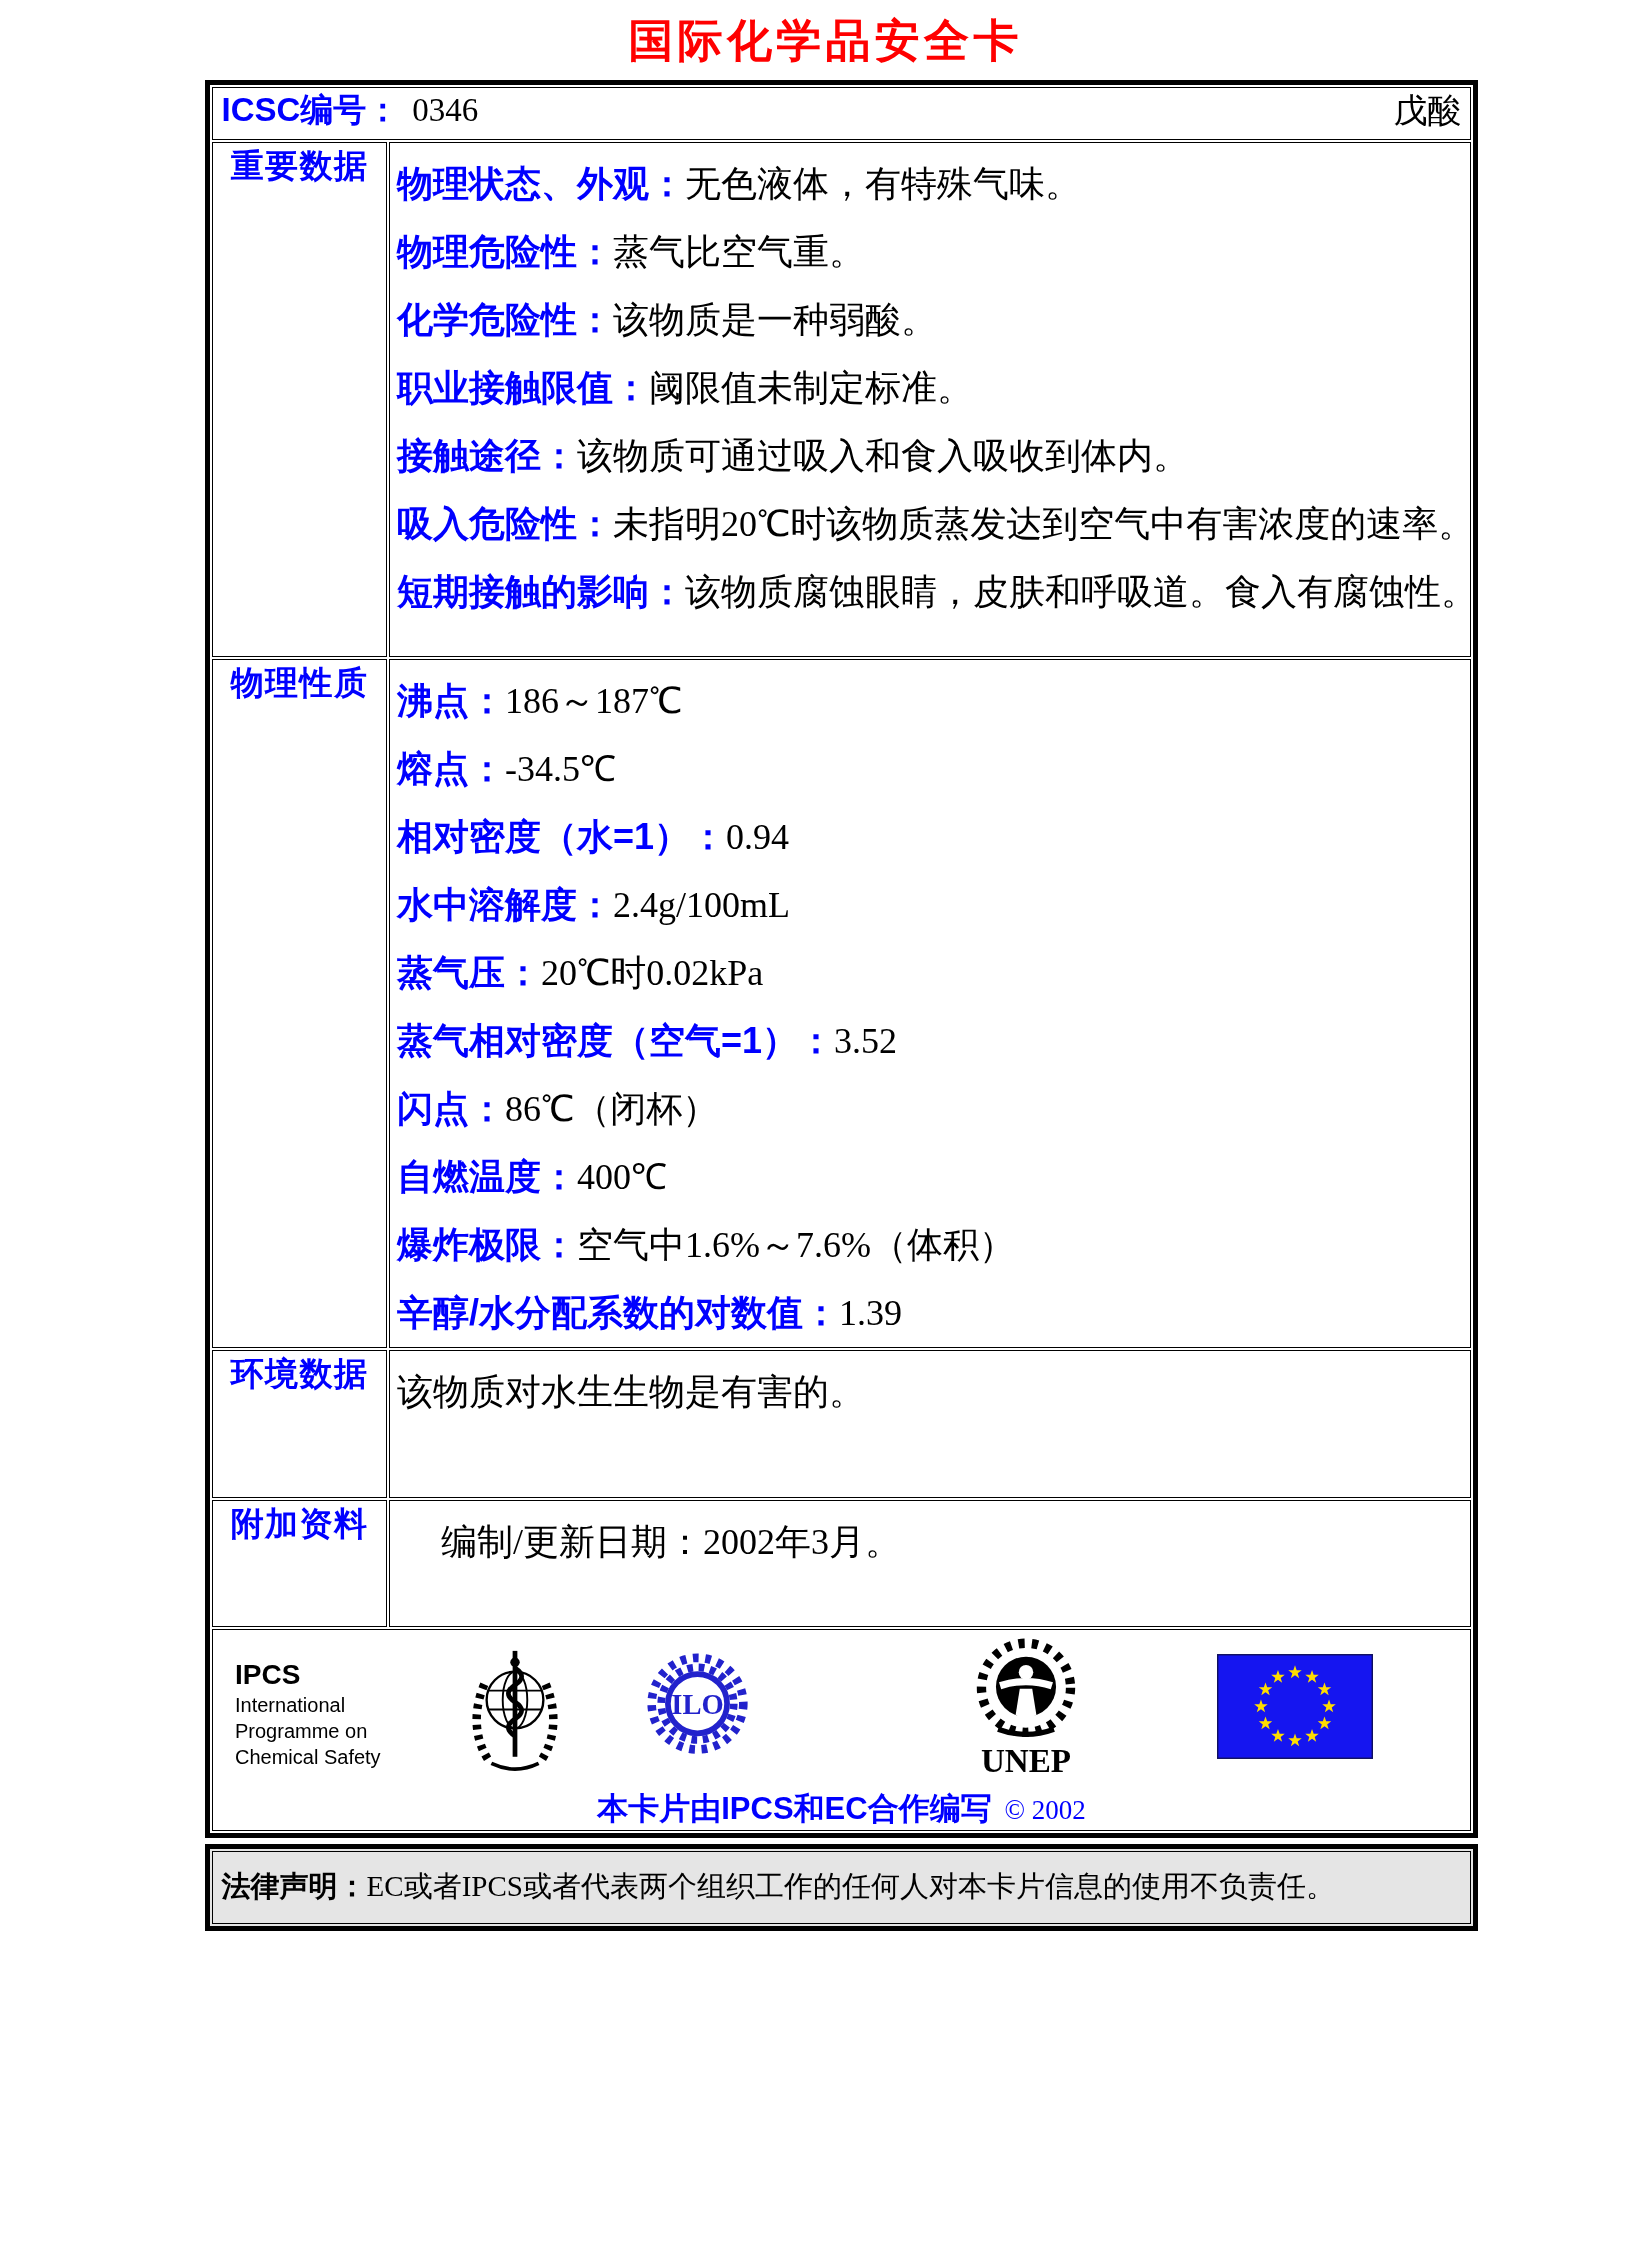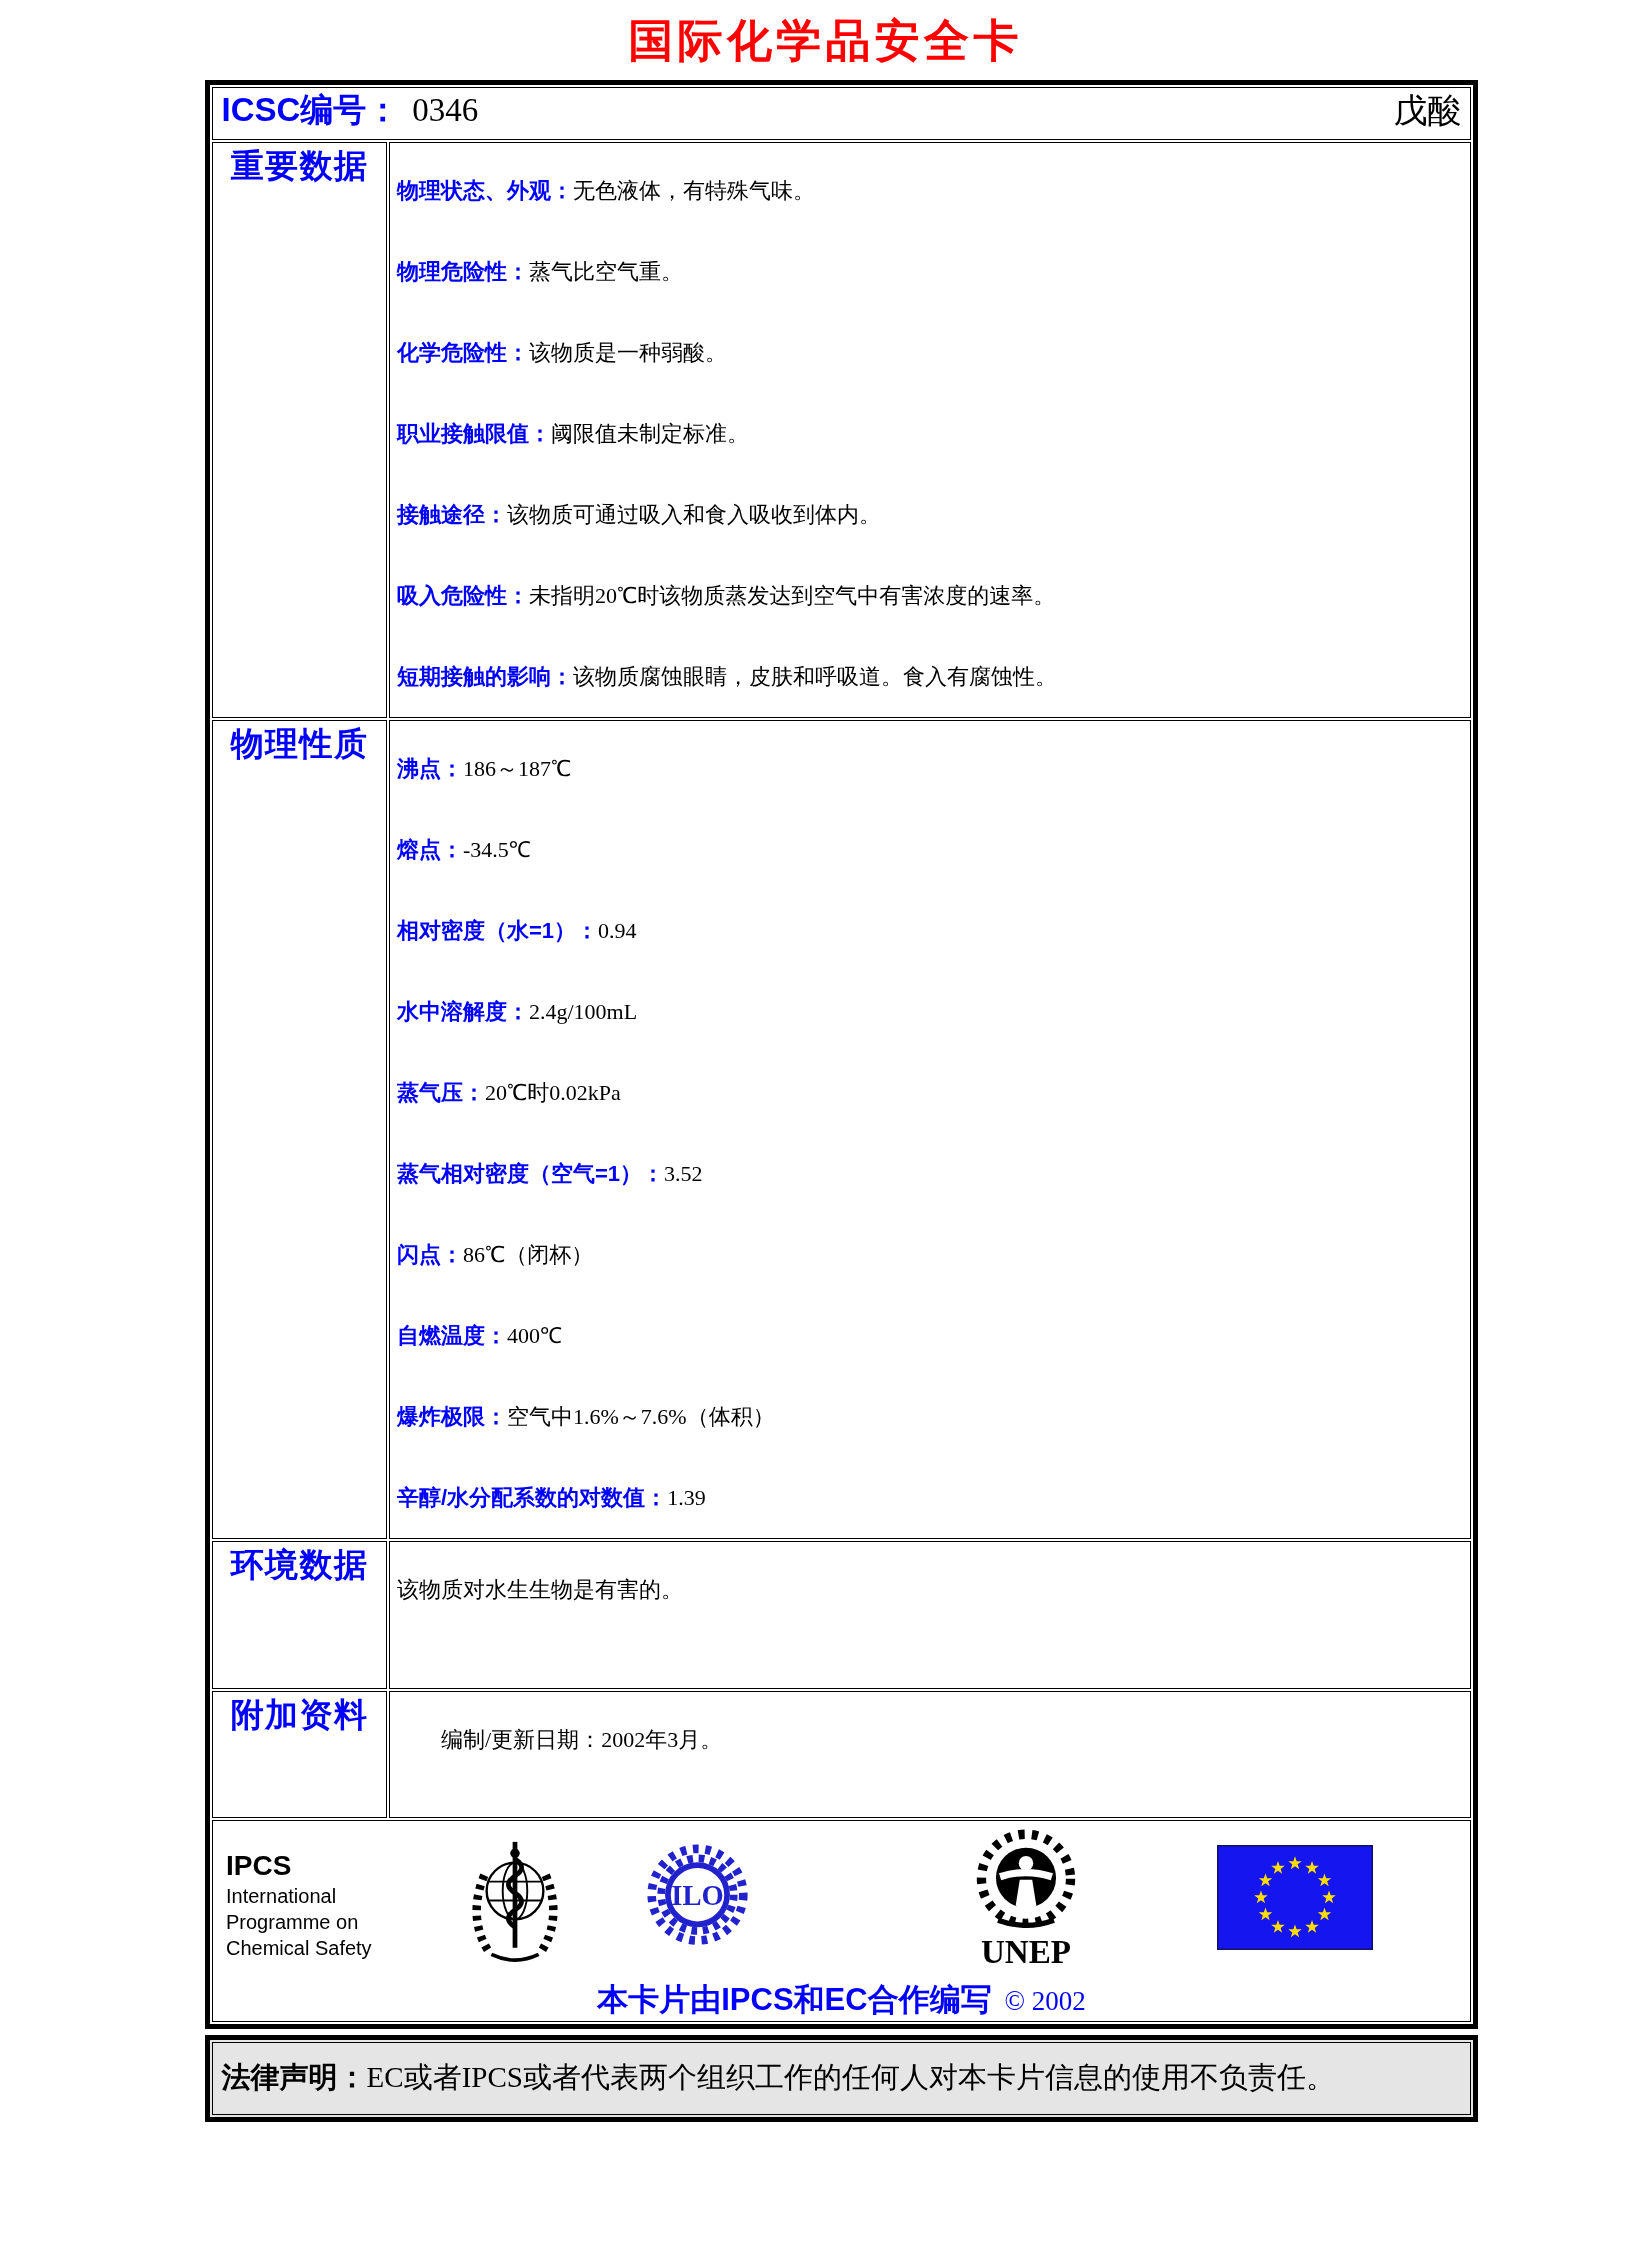--- a/index.html
+++ b/index.html
@@ -45,33 +45,33 @@
   td.label-cell{
     text-align:center;
     vertical-align:middle;
     color:#0000ff;
     font-weight:bold;
     font-size:33px;
     letter-spacing:1.4px;
   }
   td.content-cell{padding:7px 7px 0 7px;}
 
-  .line{line-height:81px;font-size:22px;white-space:nowrap;}
+  .line{line-height:67px;font-size:36px;white-space:nowrap;}
   .k{color:#0000ff;font-weight:bold;}
   .v{color:#000;font-family:"Liberation Serif",serif;}
   .vk{color:#000;font-family:"Liberation Serif",serif;margin-left:44px;}
 
   td.row-important{height:506px;}
   td.row-physical{height:594px;}
   td.row-environment{height:139px;}
   td.row-notes{height:115px;}
   td.row-additional{height:118px;}
 
   td.logos-cell{height:200px;position:relative;padding:0;}
-  .ipcs-block{position:absolute;left:13px;top:28px;}
+  .ipcs-block{position:absolute;left:22px;top:28px;}
   .ipcs-title{font-size:28px;font-weight:bold;line-height:34px;}
   .ipcs-line{font-size:20px;line-height:26px;}
   .logo{position:absolute;}
   .logo-who{left:250px;top:7px;width:104px;height:145px;}
   .logo-ilo{left:432px;top:10px;width:105px;height:135px;}
   .logo-unep{left:754px;top:5.7px;width:118px;height:145px;}
   .logo-eu{left:1004px;top:24px;width:156px;height:105px;}
   .caption{position:absolute;left:0;right:0;bottom:0;text-align:center;color:#0000ff;white-space:nowrap;}
   .cap-main{font-weight:bold;font-size:31px;}
   .cap-year{font-size:27px;font-family:"Liberation Serif",serif;padding-left:12.8px;}

